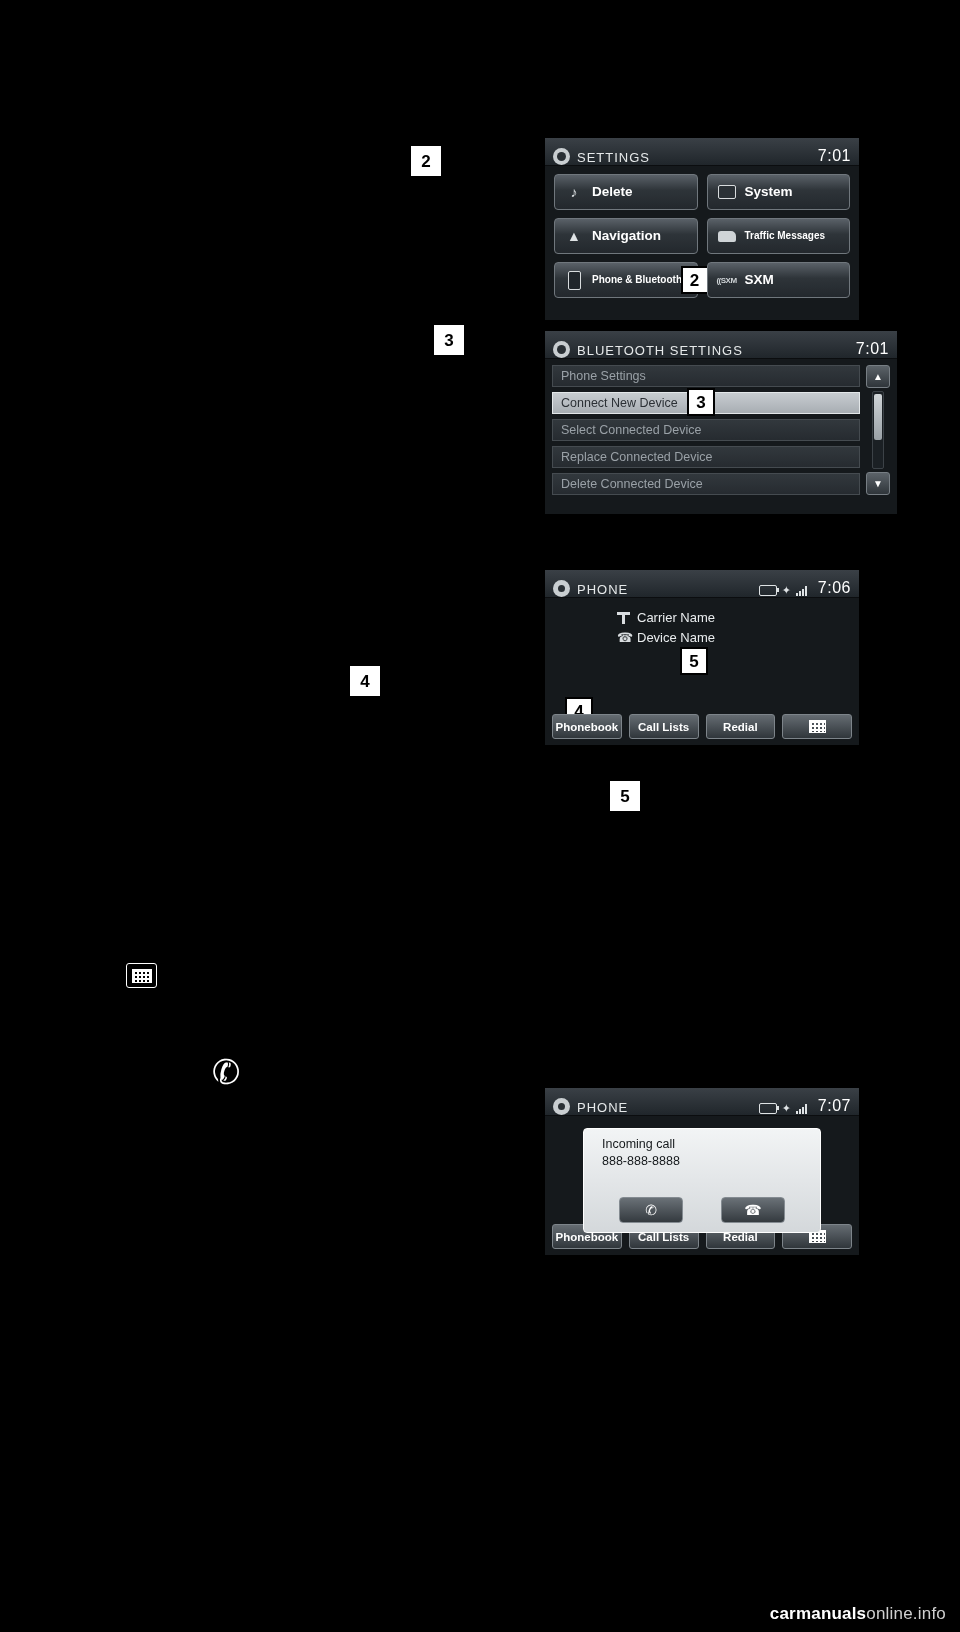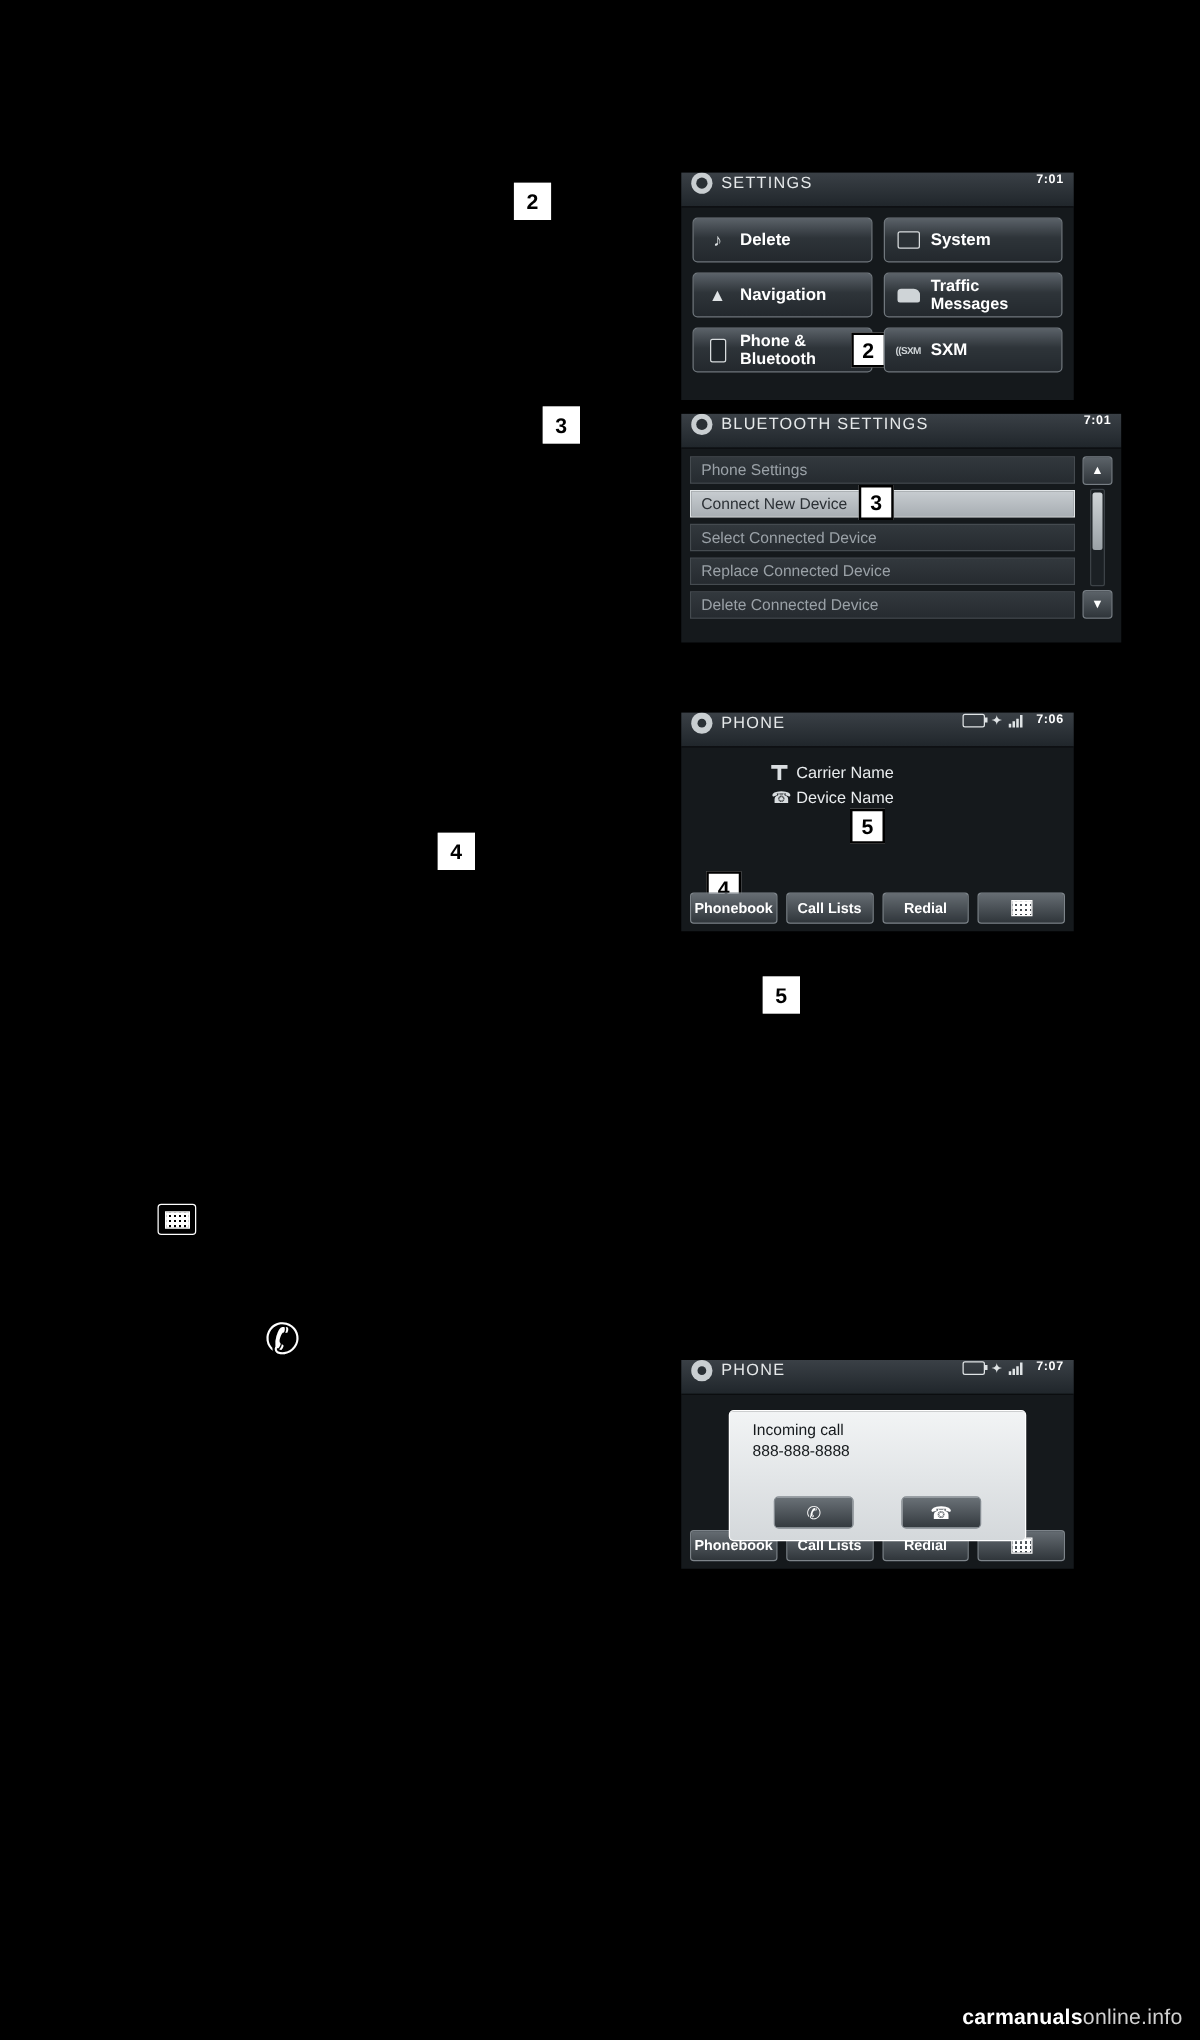--- a/index.html
+++ b/index.html
@@ -42,35 +42,35 @@
     position: absolute;
     background: #15191c;
     box-sizing: border-box;
     overflow: hidden;
   }
   .screen .titlebar {
     height: 28px;
     background: linear-gradient(#3a4046, #20262b);
     border-bottom: 1px solid #0b0d0f;
     display: flex;
-    align-items: flex-start;
+    align-items: flex-end;
     padding: 0 8px;
     box-sizing: border-box;
   }
   .title-text {
     font-size: 13px;
     letter-spacing: 1px;
     color: #e6e9ea;
     flex: 1;
     margin-left: 7px;
   }
   .title-time {
-    font-size: 10px;
+    font-size: 16px;
     color: #ffffff;
-    font-weight: bold;
+    font-weight: normal;
     letter-spacing: 0.5px;
   }
 
   
   .ico-circle {
     width: 17px;
     height: 17px;
     border-radius: 50%;
     background: #c9ced1;
     position: relative;
@@ -104,21 +104,21 @@
     display: flex;
     align-items: center;
     padding-left: 10px;
     box-sizing: border-box;
     font-size: 13.5px;
     font-weight: bold;
     color: #ffffff;
     position: relative;
   }
   .btn .lbl { margin-left: 9px; line-height: 1.05; }
-  .btn .lbl.two { font-size: 13px; }
+  .btn .lbl.two { font-size: 10px; }
   .btn-ico {
     width: 18px;
     height: 18px;
     flex: none;
     display: flex;
     align-items: center;
     justify-content: center;
     color: #dfe3e5;
     font-size: 14px;
   }

